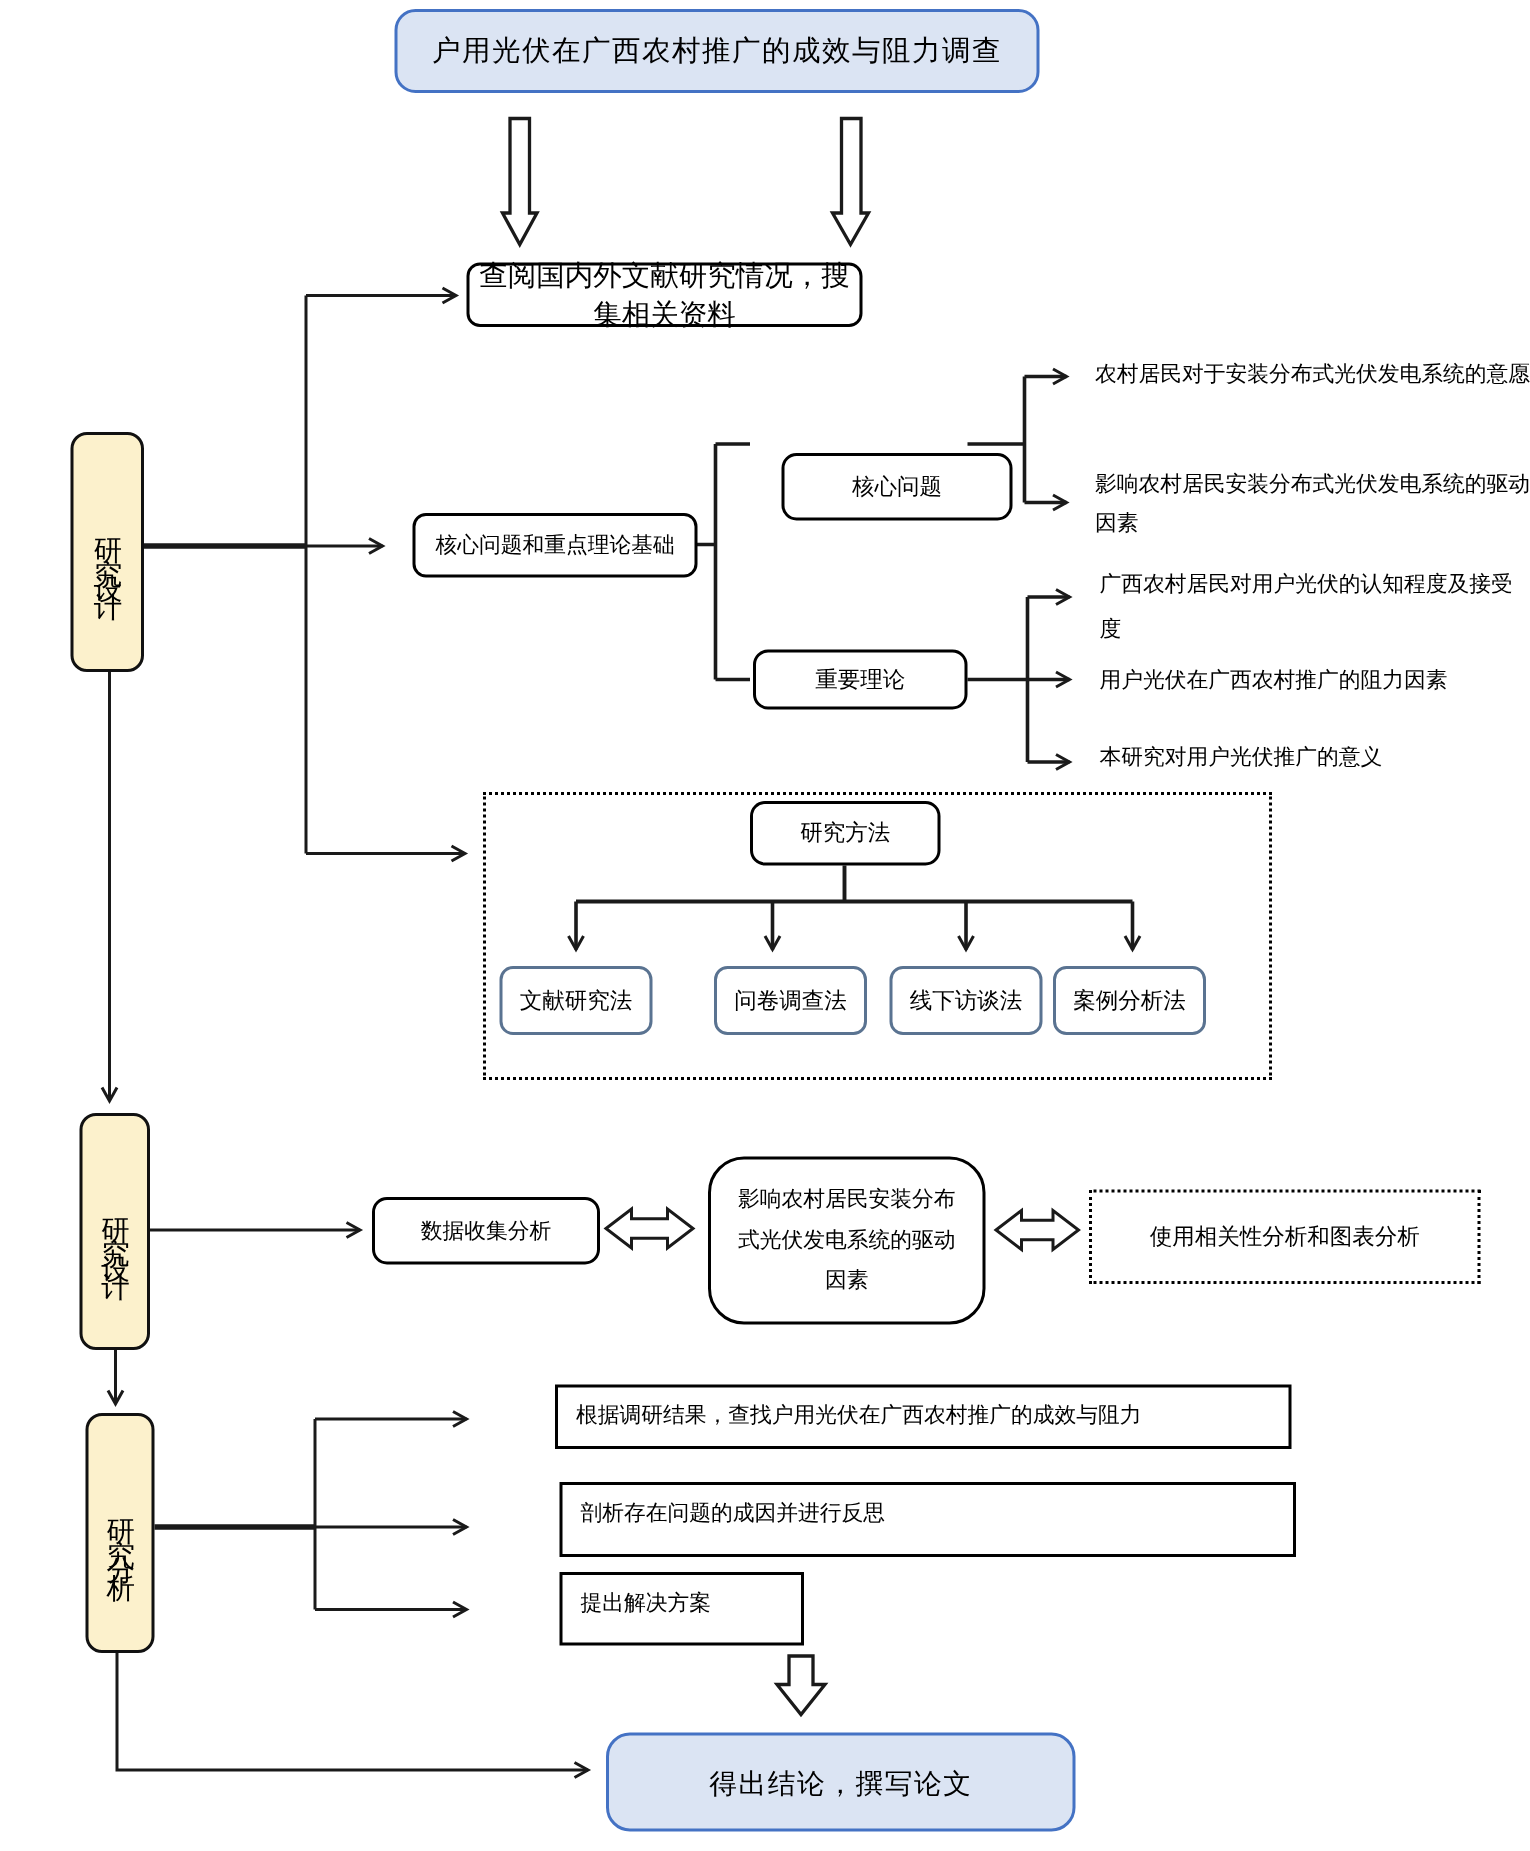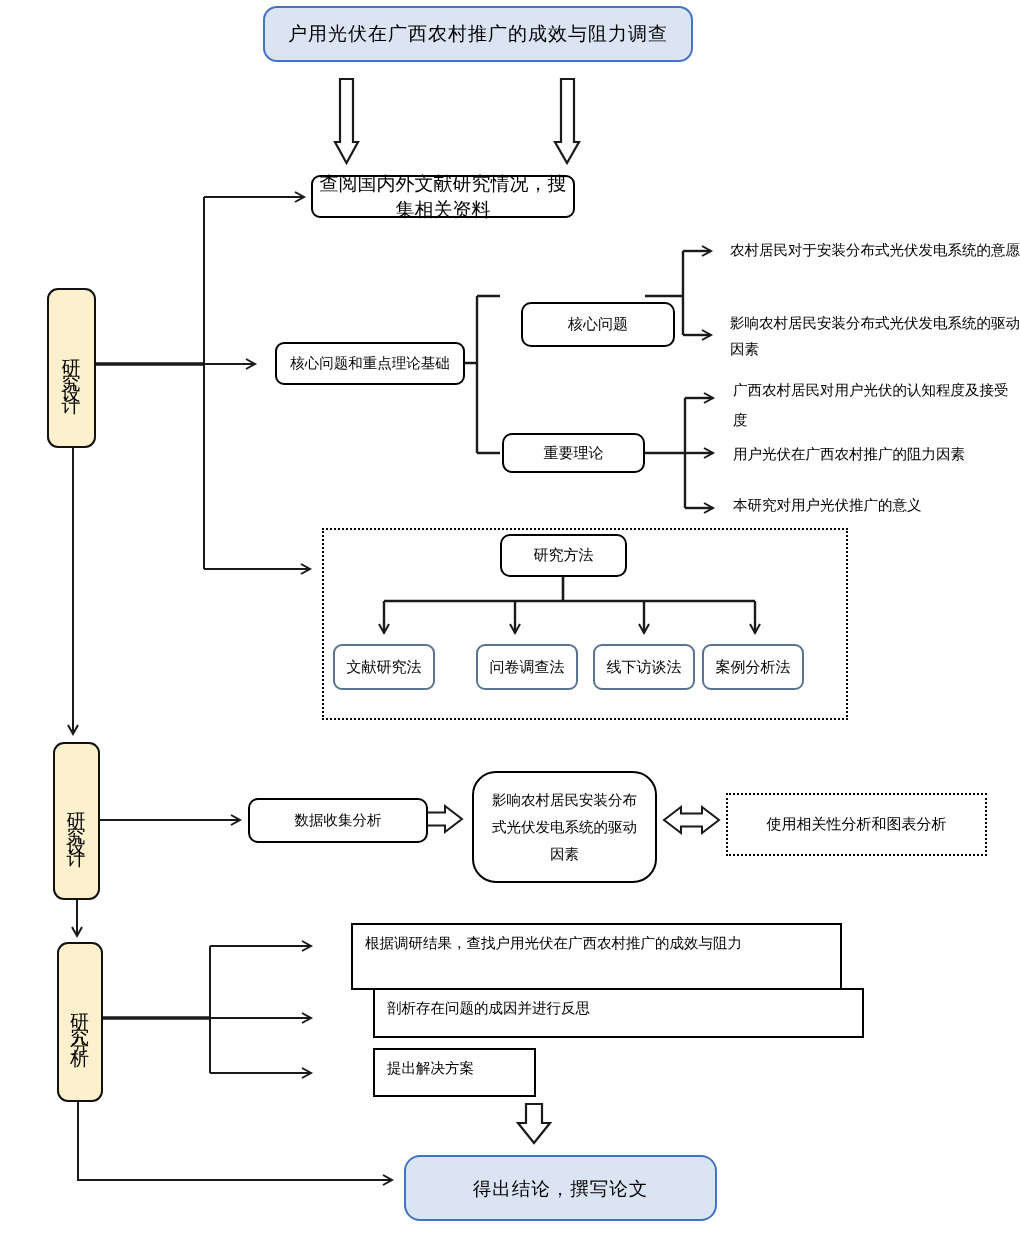--- a/index.html
+++ b/index.html
@@ -31,31 +31,31 @@
   .leaf{position:absolute;font-size:14.5px;line-height:29px;word-break:break-all;}
   .t1{left:730px;top:236px;width:300px;}
   .t2{left:730px;top:310px;width:292px;line-height:26px;}
   .t3{left:733px;top:375px;width:278px;line-height:30px;}
   .t4{left:733px;top:440px;width:300px;}
   .t5{left:733px;top:491px;width:300px;}
   .methods-dashed{left:322px;top:528px;width:526px;height:192px;border:2px dotted #000;background:transparent;}
   .methods-title{left:500px;top:534px;width:127px;height:43px;border-radius:10px;border-width:2.2px;font-size:15px;}
   .method{top:644px;width:102px;height:46px;border-radius:9px;border:2px solid #5a7391;font-size:15px;}
   .m1{left:333px;} .m2{left:464px;margin-left:12px;} .m3{left:593px;} .m4{left:702px;}
-  .data-collection{left:248px;top:798px;width:180px;height:45px;border-radius:10px;font-size:14.5px;}
+  .data-collection{left:248px;top:798px;width:152px;height:45px;border-radius:10px;font-size:14.5px;}
   .processing{
     left:472px;top:771px;width:185px;height:112px;border-radius:24px;border-width:2.5px;
     font-size:14.5px;line-height:27px;padding:0 15px;
   }
   .tools{left:726px;top:793px;width:261px;height:63px;border:2px dotted #000;font-size:15px;}
   .astep{
     background:#fff;border:2px solid #000;font-size:14.5px;padding:9px 12px;
     word-break:break-all;
   }
-  .a1{left:351px;top:923px;width:491px;height:67px;}
+  .a1{left:370px;top:923px;width:491px;height:43px;}
   .a2{left:373px;top:988px;width:491px;height:50px;}
   .a3{left:373px;top:1048px;width:163px;height:49px;}
   .conclusion{
     left:404px;top:1155px;width:313px;height:66px;border-radius:16px;
     background:#dbe4f3;border:2.5px solid #4472c4;font-size:18.5px;letter-spacing:1px;
   }
   svg.connectors{position:absolute;left:0;top:0;width:1020px;height:1234px;pointer-events:none;}
 </style>
 </head>
 <body>

